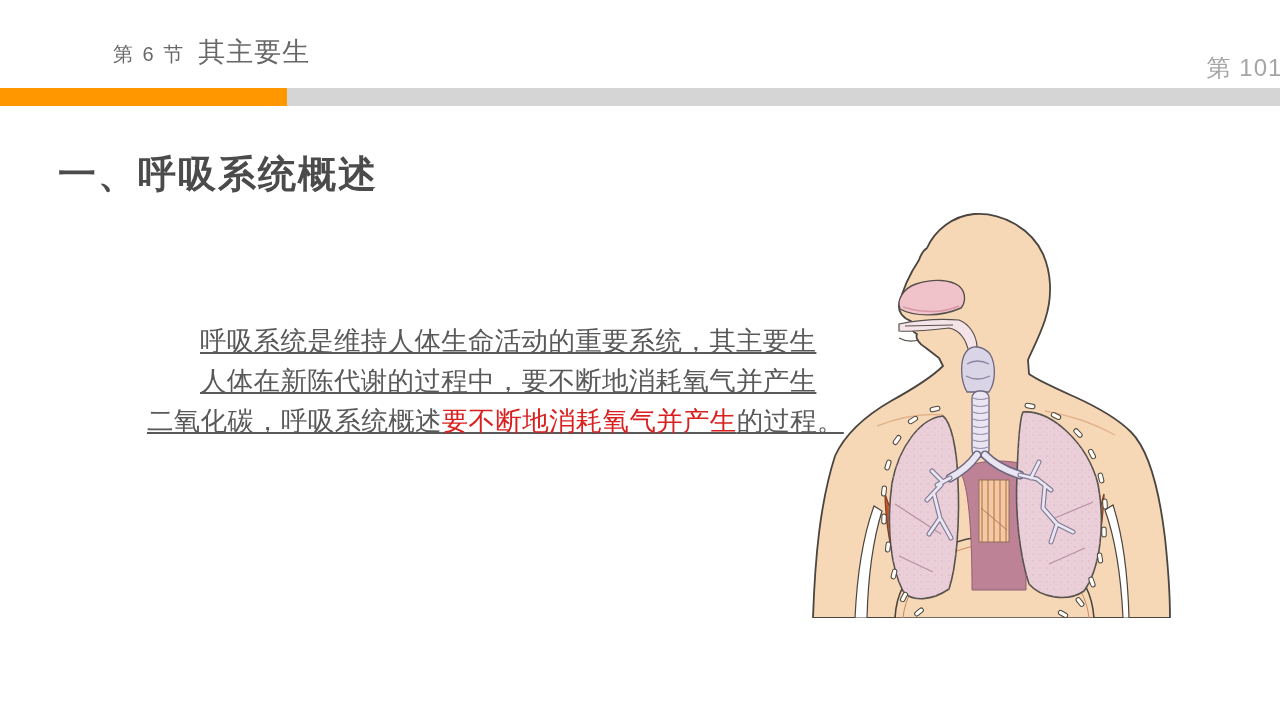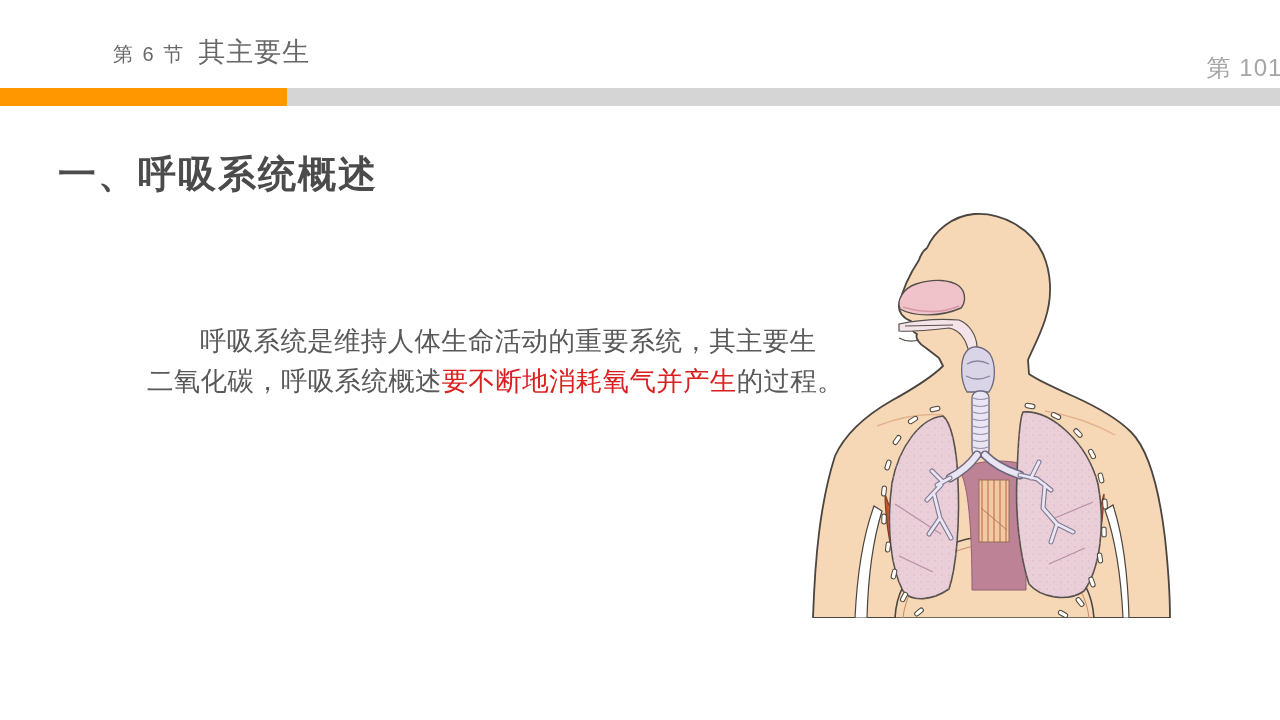--- a/index.html
+++ b/index.html
@@ -12,21 +12,21 @@
   .header-title{position:absolute;left:113px;top:34px;display:flex;align-items:baseline;gap:13px;color:#686868;}
   .section-label{font-size:20px;letter-spacing:2px;}
   .section-title{font-size:27px;letter-spacing:1px;}
   .page-number{position:absolute;right:6px;top:52px;font-size:24px;color:#a5a5a5;letter-spacing:1px;}
   .bar{position:absolute;left:0;top:88px;width:1280px;height:18px;background:var(--bar-gray,#d5d5d5);}
   .bar-accent{position:absolute;left:0;top:0;width:287px;height:18px;background:var(--accent,#ff9800);}
   
   .heading{position:absolute;left:58px;top:128px;font-size:38px;font-weight:bold;color:var(--heading-gray,#4b4b4b);letter-spacing:2px;margin-top:21px;}
   
   .body-text{position:absolute;left:147px;top:321px;font-size:26.5px;color:var(--body-gray,#595959);}
-  .body-text .line{height:40px;line-height:40px;white-space:nowrap;letter-spacing:0.3px;}
+  .body-text .line{height:40px;line-height:40px;white-space:nowrap;letter-spacing:0.3px;text-decoration:underline;}
   .body-text .line.indent{padding-left:53px;}
   .body-text .red{color:var(--red,#da1f1f);}
   
   .illustration{position:absolute;left:793px;top:188px;width:400px;height:430px;}
 </style>
 </head>
 <body>
 
 <div class="slide">
 
@@ -37,20 +37,21 @@
   <div class="page-number" style="color: rgb(165, 165, 165);">第 101 页</div>
 
   <div class="bar">
     <div class="bar-accent"></div>
   </div>
 
   <div class="heading">一、呼吸系统概述</div>
 
   <div class="body-text">
       <div class="line indent"><span>呼吸系统是维持人体生命活动的重要系统，其主要生</span></div>
+      <div class="line indent"><span>人体在新陈代谢的过程中，要不断地消耗氧气并产生</span></div>
       <div class="line"><span>二氧化碳，呼吸系统概述</span><span class="red">要不断地消耗氧气并产生</span><span>的过程。</span></div>
     </div>
 
   <svg class="illustration" viewBox="0 0 400 430" xmlns="http://www.w3.org/2000/svg">
     <defs>
       <pattern id="diaStripes" patternUnits="userSpaceOnUse" width="7" height="10">
         <rect width="7" height="10" fill="#ec7a50"></rect>
         <line x1="3.5" y1="0" x2="3.5" y2="10" stroke="#c7512d" stroke-width="2.4"></line>
       </pattern>
       <pattern id="cardStripes" patternUnits="userSpaceOnUse" width="6" height="10">

